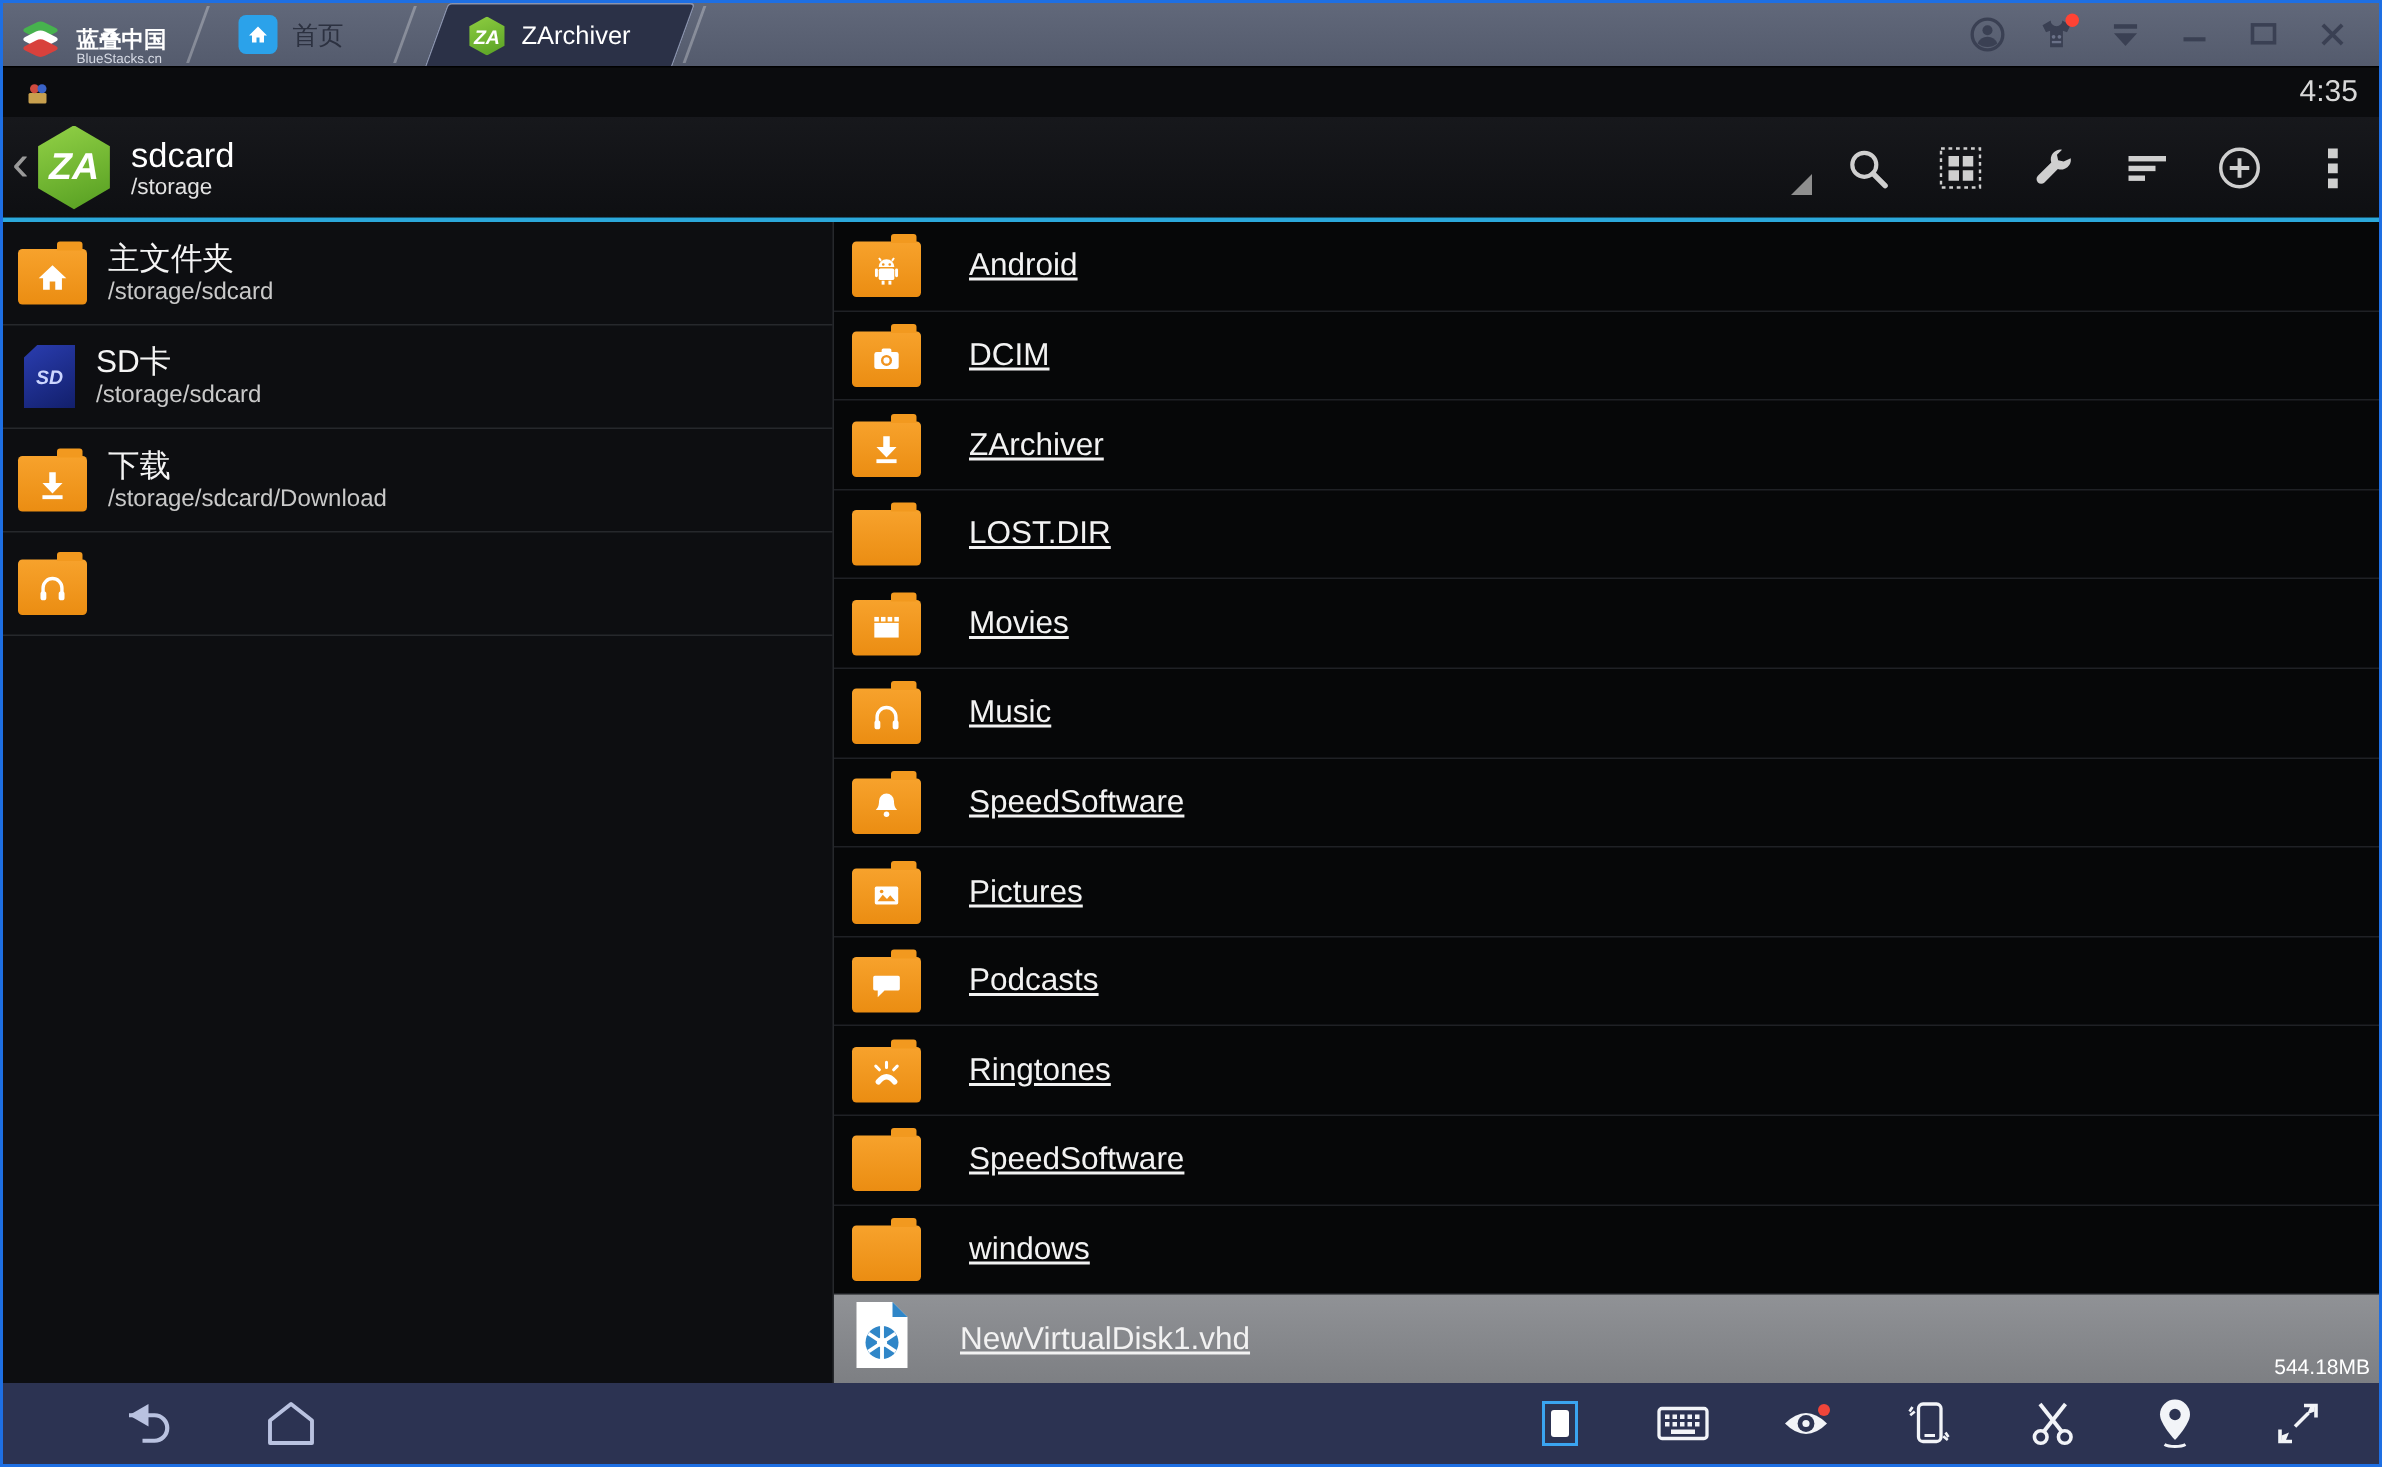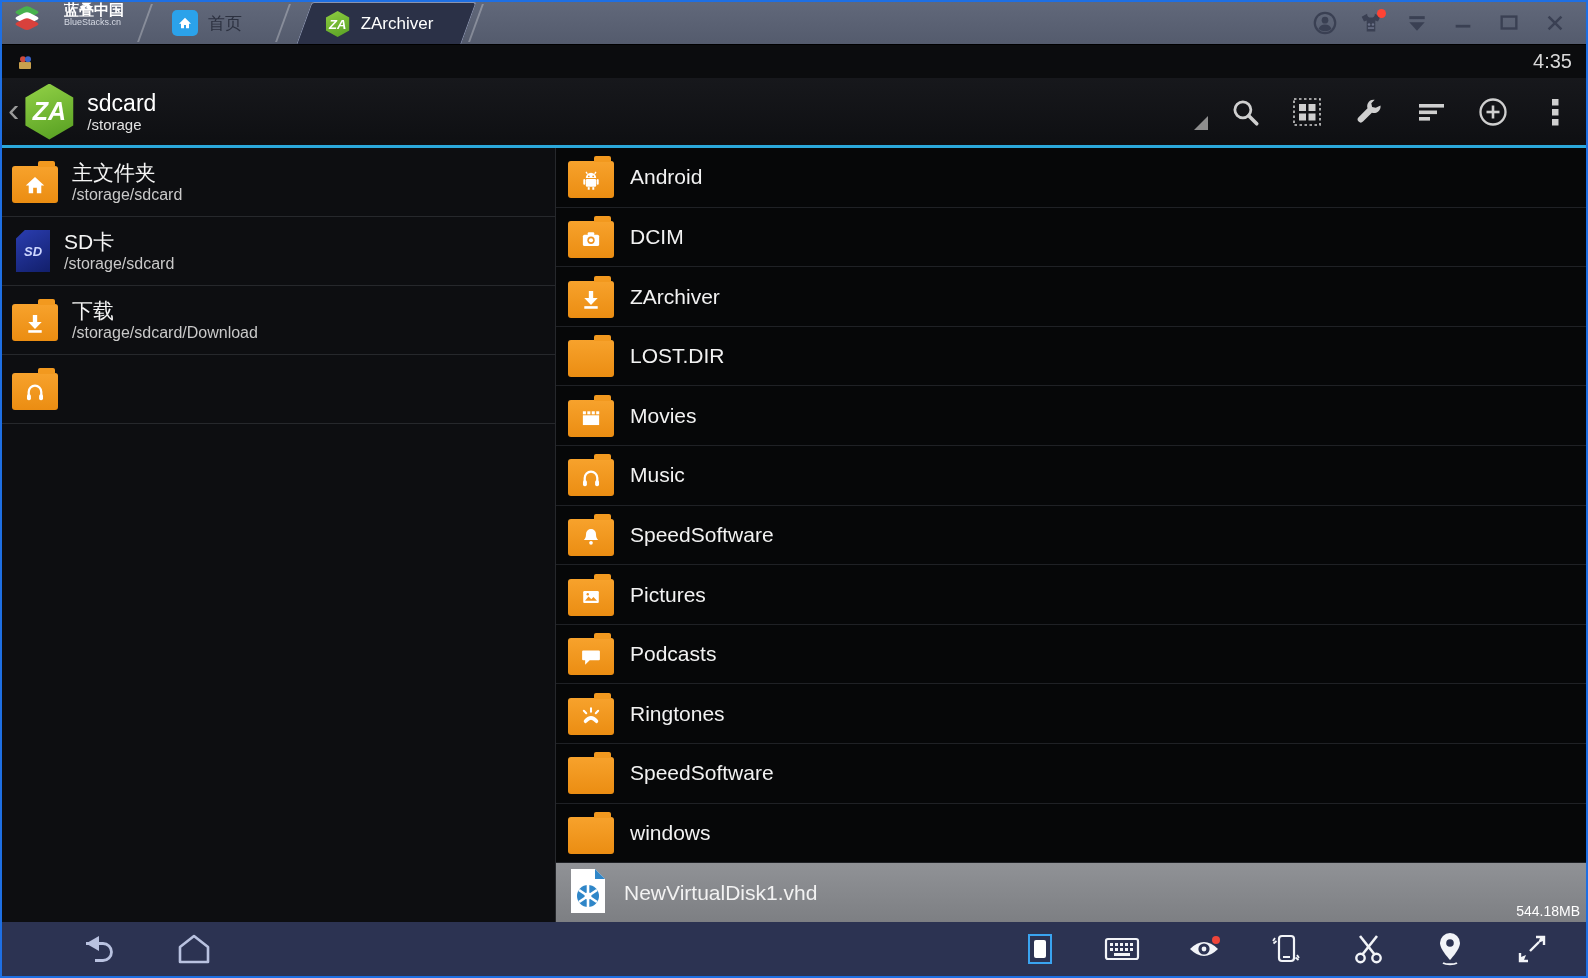--- a/index.html
+++ b/index.html
@@ -1,21 +1,21 @@
 <!DOCTYPE html>
 <html><head>
 <meta charset="utf-8">
 <style>
   * { margin:0; padding:0; box-sizing:border-box; }
   body { background:#222; font-family:"Liberation Sans", sans-serif; }
   .window { width:1588px; height:978px; border:2px solid #1e6fe3; display:flex; flex-direction:column; background:#000; overflow:hidden; }
 
   
   .tabbar { height:42px; background:linear-gradient(#61687a,#545b6d); display:flex; align-items:stretch; color:#fff; flex-shrink:0; }
-  .brand { display:flex; align-items:flex-start; padding:0 14px 0 8px; gap:20px; }
+  .brand { display:flex; align-items:flex-end; padding:0 14px 0 8px; gap:7px; }
   .brand-text { line-height:1.05; }
   .brand-title { font-size:15px; font-weight:bold; color:#fff; }
   .brand-sub { font-size:9px; color:#d6dae4; }
   .slant { width:14px; position:relative; }
   .slant::before { content:""; position:absolute; top:2px; bottom:2px; left:6px; width:2px; background:rgba(255,255,255,.28); transform:skewX(-20deg); }
   .tab { display:flex; align-items:center; gap:10px; padding:0 34px 0 20px; font-size:17px; color:#2c3140; cursor:default; }
   .tab.active { background:#2b3147; color:#fff; transform:skewX(-20deg); border:1px solid #8a93ad; border-bottom:none; margin-left:14px; border-radius:3px 3px 0 0; }
   .tab.active .tab-inner { transform:skewX(20deg); display:flex; align-items:center; gap:10px; }
   .home-ico { width:26px; height:26px; background:#2ba2ea; border-radius:5px; display:flex; align-items:center; justify-content:center; }
   .za-hex { width:26px; height:26px; background:linear-gradient(160deg,#8fce41,#57a024); clip-path:polygon(50% 0,95% 25%,95% 75%,50% 100%,5% 75%,5% 25%); display:flex; align-items:center; justify-content:center; color:#fff; font-weight:bold; font-size:13px; font-style:italic; }
@@ -45,21 +45,21 @@
   .sidebar { flex:1; }
   .side-item { height:69px; border-bottom:1px solid #26282c; display:flex; align-items:center; padding-left:10px; cursor:pointer; }
   .side-text { margin-left:14px; line-height:1.2; }
   .side-label { color:#f4f4f4; font-size:21px; }
   .side-path { color:#c9c9c9; font-size:16px; }
   .statuspanel { height:58px; background:#20242d; border-top:1px solid #3a4049; padding:5px 12px; color:#f2f2f2; font-size:19px; line-height:1.3; }
 
   .filelist { flex:1; display:flex; flex-direction:column; background:#060708; min-width:0; }
   .file-row { flex:1; display:flex; align-items:center; padding-left:12px; border-bottom:1px solid #1f2125; position:relative; cursor:pointer; }
   .file-row.selected { background:linear-gradient(#909296,#7d7f83); border-bottom:none; }
-  .file-label { color:#f2f2f2; font-size:21px; margin-left:16px; }
+  .file-label { color:#f2f2f2; font-size:21px; margin-left:32px;text-decoration:underline; }
   .file-size { position:absolute; right:6px; bottom:3px; color:#fff; font-size:14px; }
 
   
   .folder { width:46px; height:37px; background:linear-gradient(#f7a22c,#eb8d12); border-radius:3px; position:relative; display:flex; align-items:center; justify-content:center; margin-top:5px; flex-shrink:0; }
   .folder::before { content:""; position:absolute; top:-5px; right:3px; width:17px; height:6px; background:#f2991f; border-radius:2px 2px 0 0; }
   .folder svg { width:26px; height:26px; }
   .sd-ico { width:34px; height:42px; background:linear-gradient(150deg,#2a3db0,#121f6b); clip-path:polygon(26% 0,100% 0,100% 100%,0 100%,0 20%); display:flex; align-items:center; justify-content:center; color:#cdd6ff; font-size:13px; font-weight:bold; font-style:italic; flex-shrink:0; margin-left:4px; }
   .vhd-ico { width:40px; height:48px; flex-shrink:0; }
 
   

